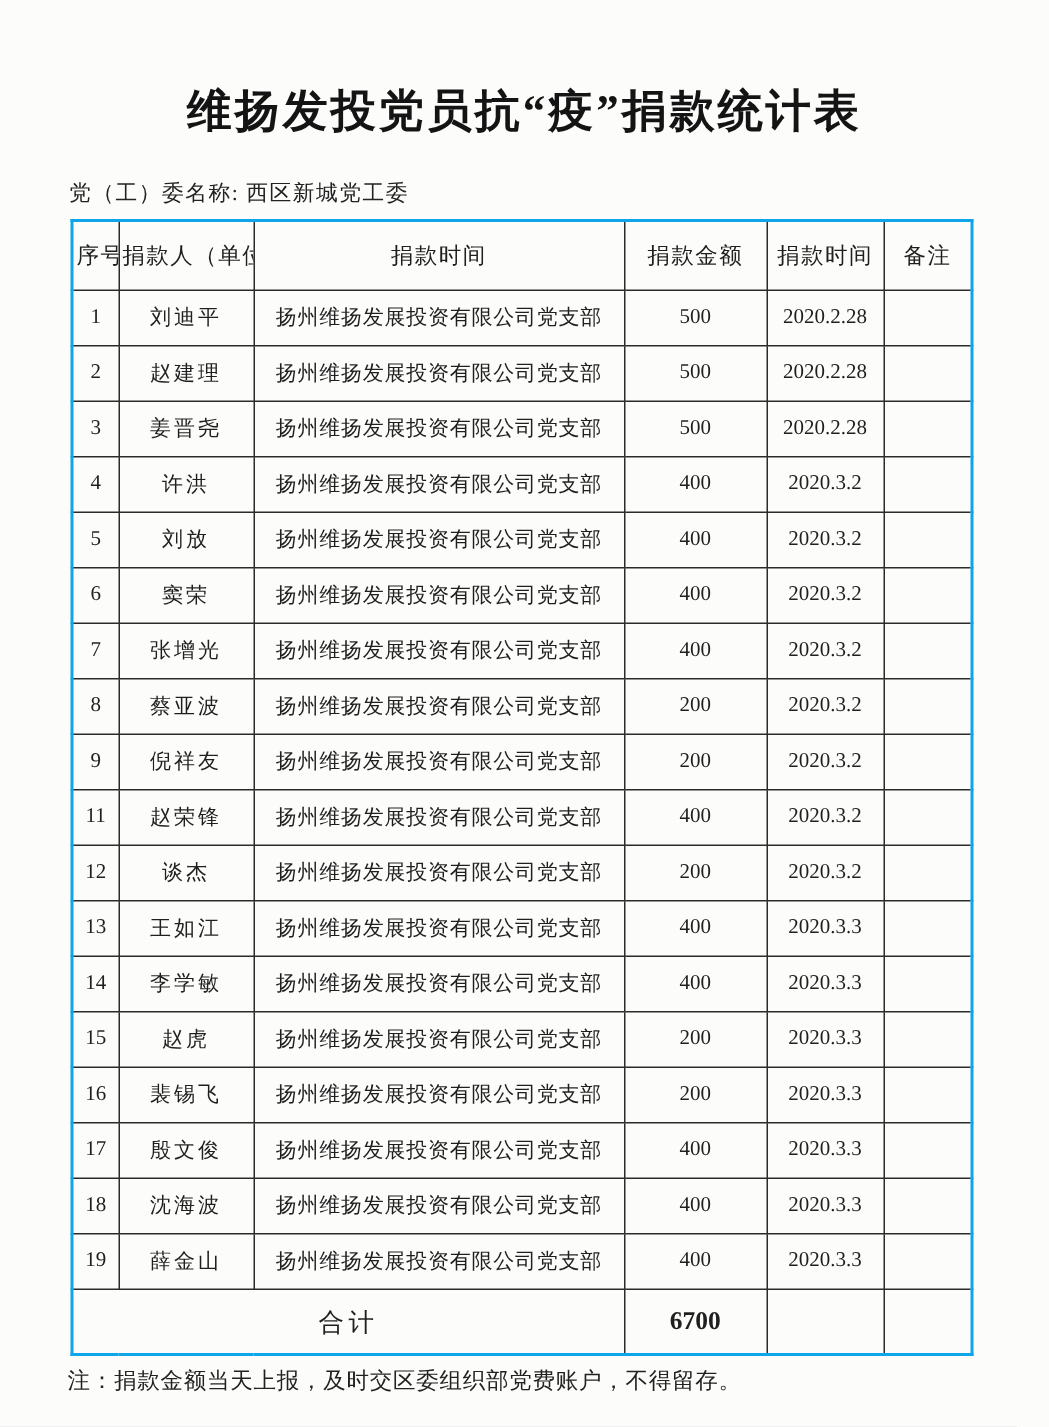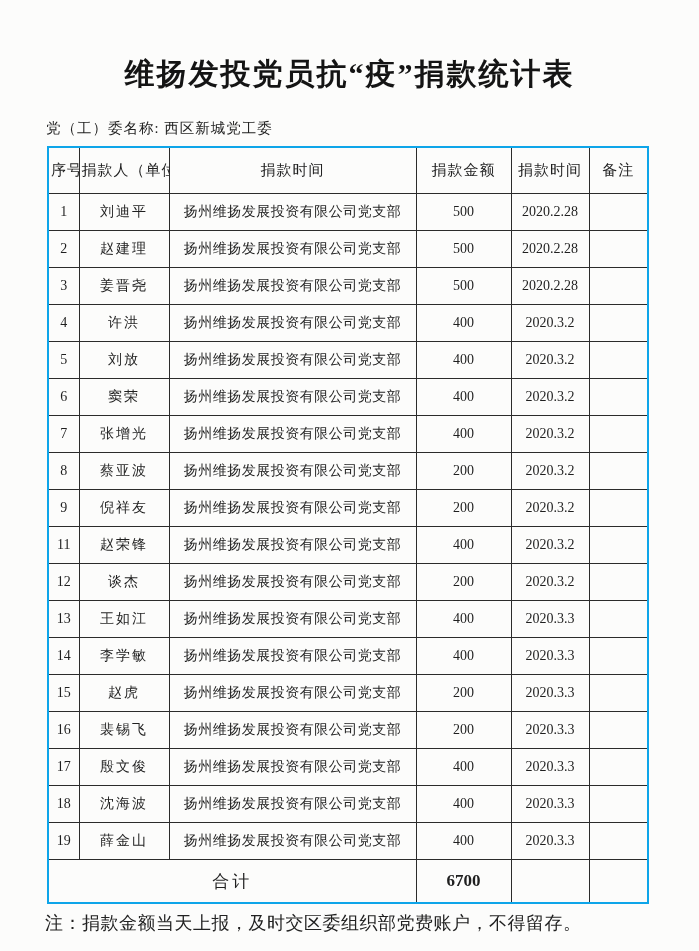--- a/index.html
+++ b/index.html
@@ -71,21 +71,21 @@
     font-size: 17px;
   }
   td.total-label { letter-spacing: 3px; font-weight: 500; margin-left: 20px; }
   td.total-amount {
     font-family: "Liberation Serif", "DejaVu Serif", serif;
     font-weight: 600;
     font-size: 17px;
   }
   .footnote {
     margin: 7px 0 0 45px;
-    font-size: 18px;
+    font-size: 15px;
     letter-spacing: 0.5px;
     color: #222;
   }
 </style>
 </head>
 <body>
 
 <div class="sheet">
 
   <h1 class="title">维扬发投党员抗“疫”捐款统计表</h1>

